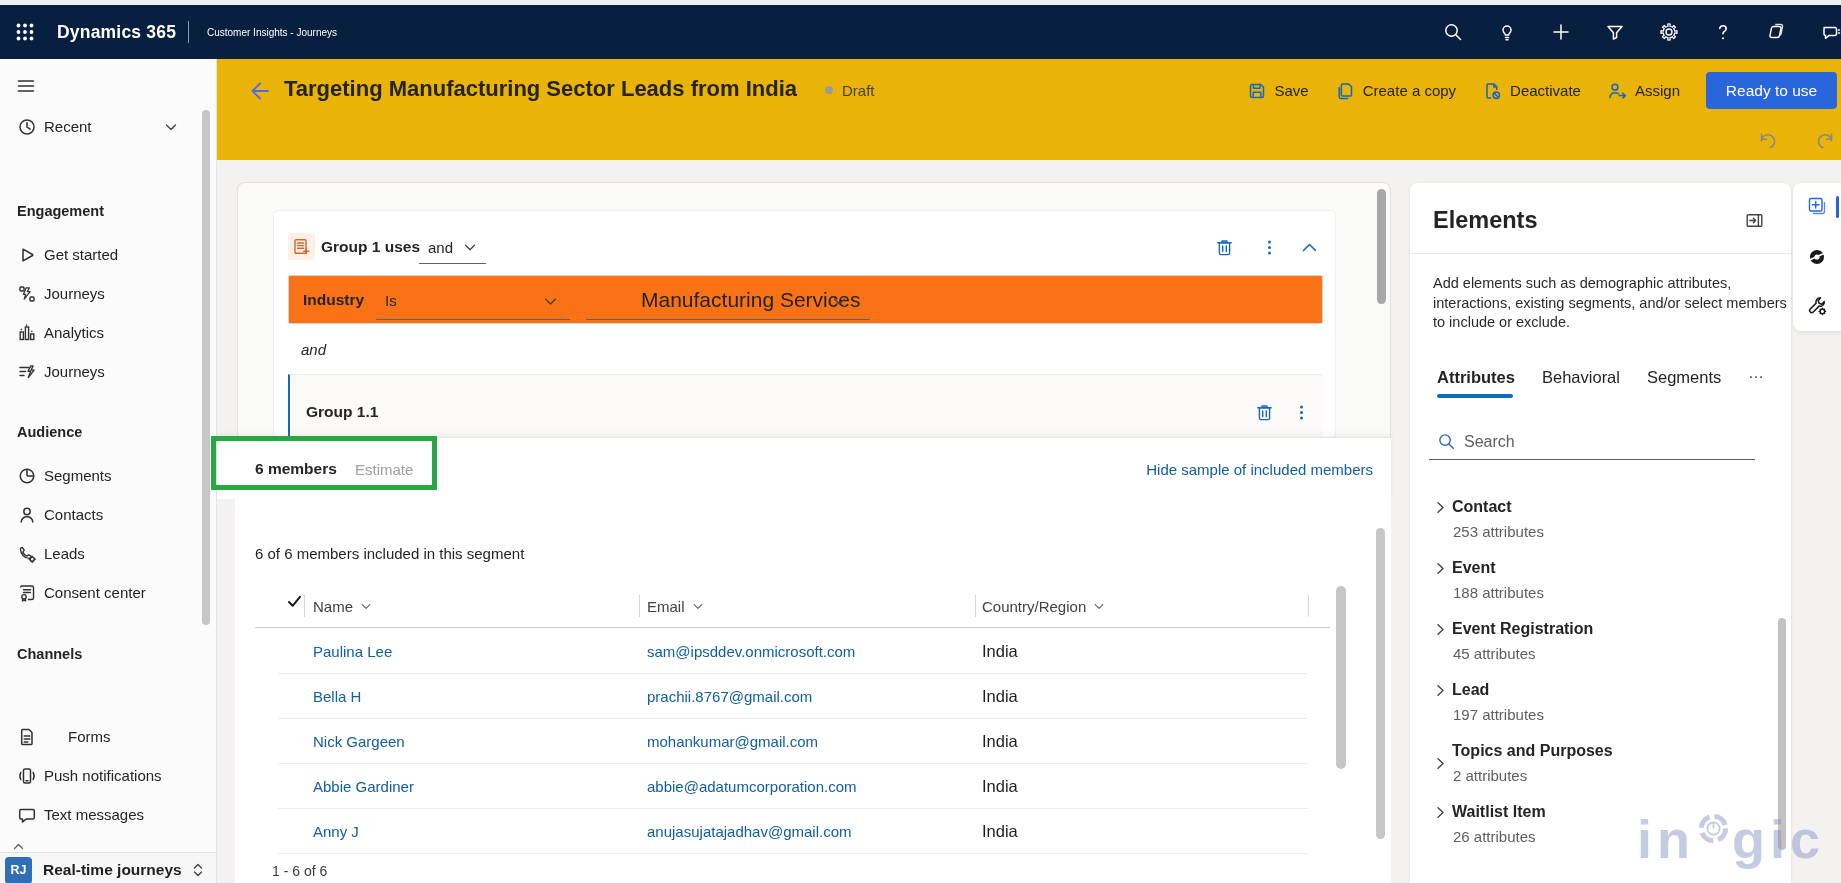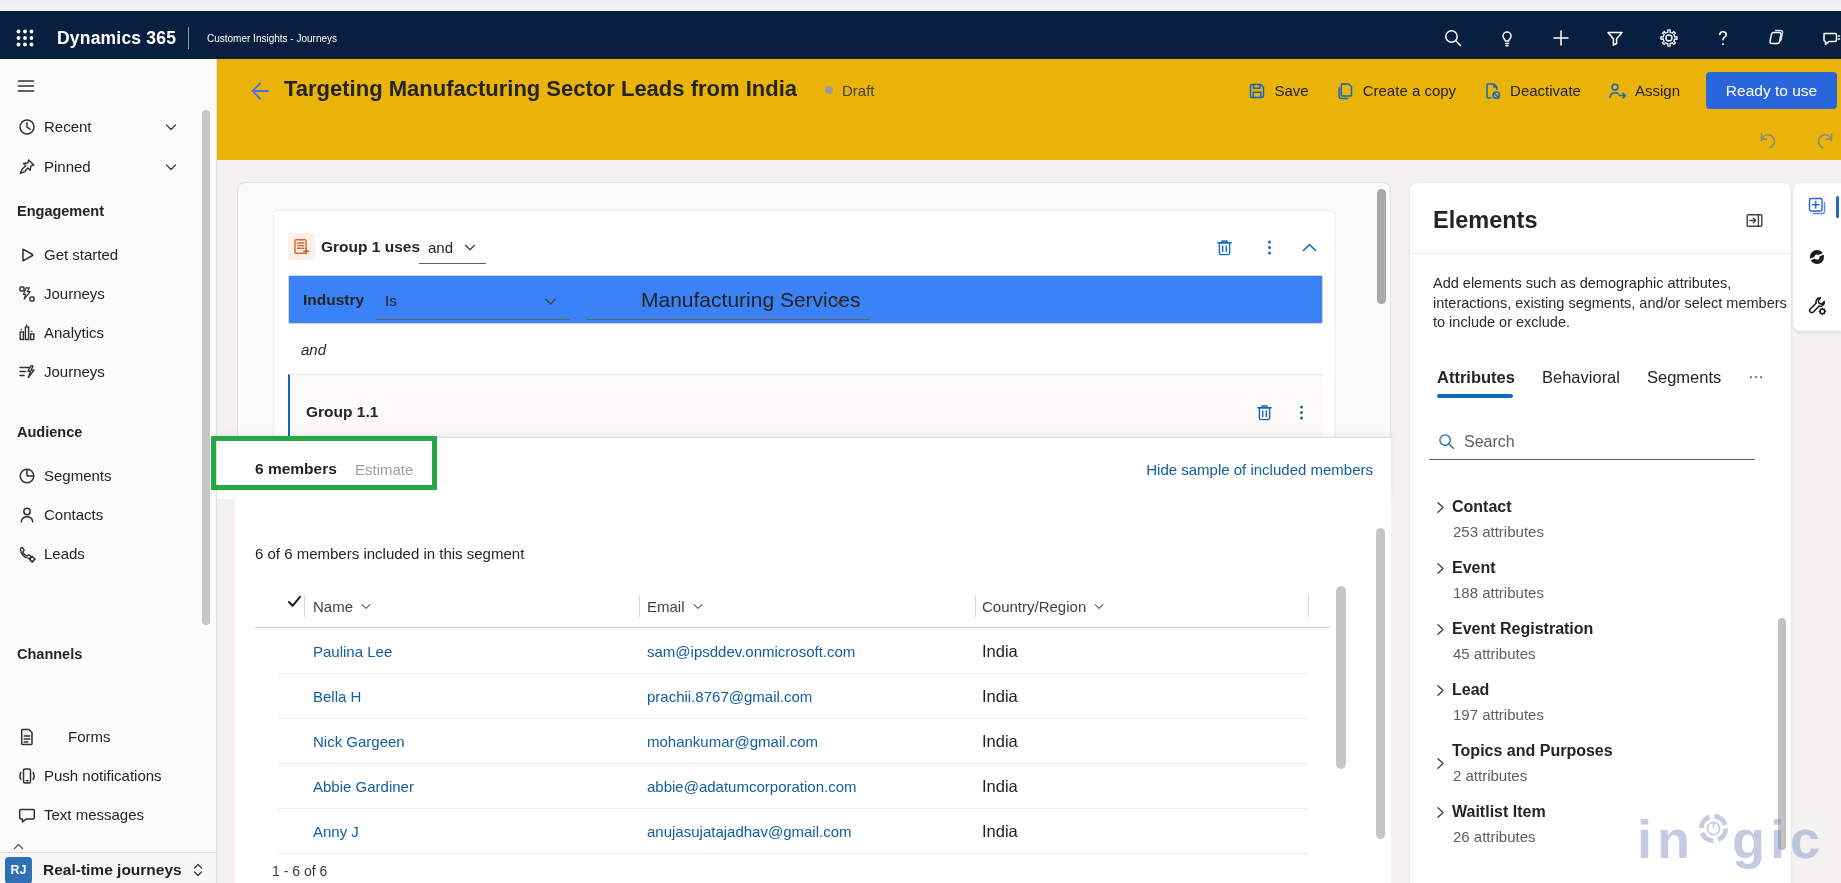--- a/index.html
+++ b/index.html
@@ -3,21 +3,21 @@
 <meta charset="utf-8">
 <style>
   * { margin:0; padding:0; box-sizing:border-box; }
   html,body { width:1841px; height:883px; overflow:hidden; }
   body { font-family:"Liberation Sans", sans-serif; background:#f3f2f1; position:relative; color:#242424; }
   .abs { position:absolute; }
   svg { display:block; }
 
   
   #top-strip { left:0; top:0; width:1841px; height:5px; background:#eef0f4; }
-  #top-bar { left:0; top:11px; width:1841px; height:54px; background:#081f3f; }
+  #top-bar { left:0; top:5px; width:1841px; height:54px; background:#081f3f; }
   #waffle-btn { left:8px; top:10px; width:34px; height:34px; display:flex; align-items:center; justify-content:center; cursor:pointer; }
   #brand { left:57px; top:0; height:54px; display:flex; align-items:center; color:#fff; font-size:17.5px; font-weight:700; letter-spacing:.2px; }
   #top-divider { left:188px; top:16px; width:1px; height:22px; background:rgba(255,255,255,.55); }
   #app-name { left:207px; top:0; height:54px; display:flex; align-items:center; color:#fff; font-size:10px; }
   #top-icons { left:1443px; top:0; height:54px; display:flex; align-items:center; gap:34px; color:#fff; }
   #top-icons .tbi { width:20px; height:20px; cursor:pointer; flex:0 0 auto; }
 
   
   #sidebar { left:0; top:59px; width:217px; height:824px; background:#fbfbfb; border-right:1px solid #e4e3e1; }
   #hamburger { left:16px; top:17px; cursor:pointer; }
@@ -56,21 +56,21 @@
   #group-card { left:36px; top:28px; width:1061px; height:227px; background:#fff; border-radius:4px; box-shadow:0 0.6px 1.8px rgba(0,0,0,.12), 0 0 2px rgba(0,0,0,.05); }
   #group-icon-tile { left:14px; top:22px; width:27px; height:27px; background:#fcf0e9; border-radius:3px; display:flex; align-items:center; justify-content:center; color:#d7642c; }
   #group-title { left:47px; top:36px; transform:translateY(-50%); position:absolute; font-size:15.5px; font-weight:700; white-space:nowrap; }
   #group-op { left:154px; top:36px; transform:translateY(-50%); position:absolute; display:flex; align-items:center; gap:10px; font-size:15px; color:#242424; cursor:pointer; }
   #group-op-line { left:145px; top:52px; width:67px; height:0; border-bottom:1.5px solid #616161; }
   .blue-ic { color:#1569bd; cursor:pointer; }
   #g1-trash { left:941px; top:27px; width:19px; height:19px; }
   #g1-dots  { left:986px; top:27px; width:19px; height:19px; }
   #g1-collapse { left:1026px; top:27px; width:19px; height:19px; }
 
-  #cond-box { left:14px; top:64px; width:1035px; height:49px; border:1px solid #d6d4d2; border-radius:2px; background:#3b82f6; }
+  #cond-box { left:14px; top:64px; width:1035px; height:49px; border:1px solid #d6d4d2; border-radius:2px; background:#f97316; }
   #cond-field { left:14px; top:24px; transform:translateY(-50%); position:absolute; font-size:15.5px; font-weight:700; }
   #cond-op { left:96px; top:24px; transform:translateY(-50%); position:absolute; font-size:15px; }
   #cond-op-chev { left:254px; top:18px; color:#424242; cursor:pointer; }
   #cond-op-line { left:87px; top:43px; width:194px; border-bottom:1.5px solid #616161; }
   #cond-val { left:305px; top:24px; transform:translateY(-50%); position:absolute; font-size:21px; white-space:nowrap;margin-left:47px; }
   #cond-val-chev { left:543px; top:18px; color:#424242; cursor:pointer; }
   #cond-val-line { left:297px; top:43px; width:284px; border-bottom:1.5px solid #616161; }
 
   #and-connector { left:27px; top:130px; font-size:15px; font-style:italic; color:#242424; }
 
@@ -204,29 +204,20 @@
   <div class="nav-row" style="top:48px;">
     <svg class="nico" viewBox="0 0 20 20" fill="none" stroke="currentColor" stroke-width="1.5">
         <circle cx="10" cy="10" r="7"></circle>
         <path d="M10 5.8V10l3 2.2" stroke-linecap="round" stroke-linejoin="round"></path>
       </svg>
     <span class="nlabel">Recent</span>
     <svg class="nchev" width="14" height="14" viewBox="0 0 14 14" fill="none" stroke="currentColor" stroke-width="1.4" stroke-linecap="round" stroke-linejoin="round">
         <path d="M2.5 5l4.5 4.5L11.5 5"></path>
       </svg>
   </div>
-  <div class="nav-row" style="top:88px;">
-    <svg class="nico" viewBox="0 0 20 20" fill="none" stroke="currentColor" stroke-width="1.5" stroke-linejoin="round">
-        <path d="M11.8 2.8l5.4 5.4-2.2.5-1 1-.6 3.9-2.4-2.4L7.6 15 3 16.9 5 12.4l3.8-3.4L6.4 6.6l3.9-.6 1-1 .5-2.2z" transform="scale(.95) translate(.5,.3)"></path>
-      </svg>
-    <span class="nlabel">Pinned</span>
-    <svg class="nchev" width="14" height="14" viewBox="0 0 14 14" fill="none" stroke="currentColor" stroke-width="1.4" stroke-linecap="round" stroke-linejoin="round">
-        <path d="M2.5 5l4.5 4.5L11.5 5"></path>
-      </svg>
-  </div>
 
   <div class="nav-header" style="top:144px;">Engagement</div>
 
   <div class="nav-row" style="top:176px;">
     <svg class="nico" viewBox="0 0 20 20" fill="none" stroke="currentColor" stroke-width="1.5" stroke-linejoin="round">
         <path d="M6 4.2l9.5 5.3c.4.2.4.8 0 1L6 15.8V4.2z"></path>
       </svg>
     <span class="nlabel">Get started</span>
   </div>
   <div class="nav-row" style="top:215px;">
@@ -270,20 +261,29 @@
       </svg>
     <span class="nlabel">Contacts</span>
   </div>
   <div class="nav-row" style="top:475px;">
     <svg class="nico" viewBox="0 0 20 20" fill="none" stroke="currentColor" stroke-width="1.4" stroke-linejoin="round">
         <path d="M3.2 4.8c0-1 .8-1.9 1.8-1.9l1.9 2.8-1.4 1.9c.7 1.8 2.2 3.3 4 4l1.9-1.4 2.7 1.9c0 1-.9 1.8-1.9 1.8C7.5 13.9 3.2 9.6 3.2 4.8z" transform="translate(.3,.5)"></path>
         <circle cx="15.2" cy="15.2" r="2.1"></circle>
         <path d="M15.2 12.2v1M15.2 17.2v1M12.2 15.2h1M17.2 15.2h1" stroke-linecap="round"></path>
       </svg>
     <span class="nlabel">Leads</span>
+  </div>
+  <div class="nav-row" style="top:514px;">
+    <svg class="nico" viewBox="0 0 20 20" fill="none" stroke="currentColor" stroke-width="1.4" stroke-linejoin="round">
+        <path d="M3.5 4.5A1.5 1.5 0 0 1 5 3h10a1.5 1.5 0 0 1 1.5 1.5V15a1.5 1.5 0 0 1-1.5 1.5h-4.2"></path>
+        <path d="M6.5 6.8h7M6.5 9.5h7" stroke-linecap="round"></path>
+        <circle cx="7" cy="13.8" r="2.2"></circle>
+        <path d="M5.8 15.6L5.4 18l1.6-1 1.6 1-.4-2.4"></path>
+      </svg>
+    <span class="nlabel">Consent center</span>
   </div>
 
   <div class="nav-header" style="top:587px;">Channels</div>
 
   <div class="nav-row" style="top:658px;gap:24px;">
     <svg class="nico" viewBox="0 0 20 20" fill="none" stroke="currentColor" stroke-width="1.5" stroke-linejoin="round">
         <path d="M5.5 2.8h6.5l3 3V17a.8.8 0 0 1-.8.8H5.5a.8.8 0 0 1-.8-.8V3.6a.8.8 0 0 1 .8-.8z" transform="translate(0,-.3)"></path>
         <path d="M7.2 9h5.6M7.2 12h5.6M7.2 15h3.6" stroke-linecap="round"></path>
       </svg>
     <span class="nlabel">Forms</span>

